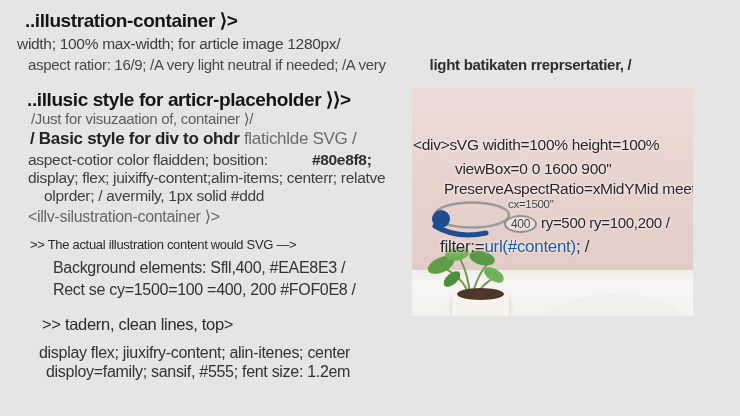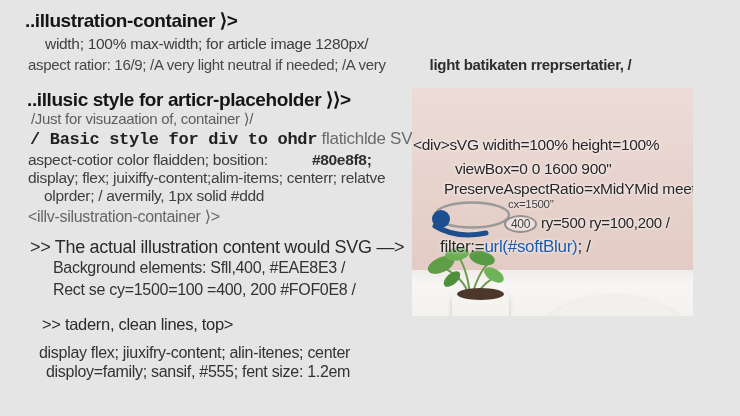--- a/index.html
+++ b/index.html
@@ -73,33 +73,33 @@
     padding:0 5px;font-size:12px;color:#3c3c3c;background:rgba(245,242,240,.4);
   }
   .diagram{position:absolute;left:10px;top:110px;}
 </style>
 </head>
 <body>
 
 <div class="canvas">
 
   <div class="ln h1" style="left:25px;top:9px;">..illustration-container ⟩&gt;</div>
-  <div class="ln body155" style="left:45px;top:35px;text-align:center;">width; 100% max-width; for article image 1280px/</div>
+  <div class="ln body155" style="left:17px;top:35px;text-align:center;">width; 100% max-width; for article image 1280px/</div>
   <div class="ln body15" style="left:28px;top:56px;"><span>aspect ratior: 16/9; /A very light neutral if needed; /A very </span><span class="semib">light batikaten rreprsertatier, /</span></div>
 
   <div class="ln h1" style="left:27px;top:88px;">..illusic style for articr-placeholder ⟩⟩&gt;</div>
   <div class="ln body15 muted" style="left:31px;top:110px;">/Just for visuzaation of, container ⟩/</div>
 
-  <div class="ln" style="left:30px;top:129px;font-size:17px;"><span style="font-weight:bold;color:#222;font-family:Liberation Mono, monospace;">/ Basic style for div to ohdr</span><span style="color:#6b6b6b;"> flatichlde SVG /</span></div>
+  <div class="ln" style="left:30px;top:129px;font-size:17px;"><span style="font-weight:bold;color:#222;">/ Basic style for div to ohdr</span><span style="color:#6b6b6b;"> flatichlde SVG /</span></div>
   <div class="ln body155" style="left:28px;top:151px;"><span>aspect-cotior color flaidden; bosition: </span><span class="semib">#80e8f8;</span></div>
   <div class="ln body155" style="left:28px;top:169px;">display; flex; juixiffy-content;alim-items; centerr; relatve</div>
   <div class="ln body155" style="left:44px;top:187px;">olprder; / avermily, 1px solid #ddd</div>
   <div class="ln" style="left:28px;top:207px;font-size:16px;color:#666;">&lt;illv-silustration-container ⟩&gt;</div>
 
-  <div class="ln" style="left:30px;top:237px;font-size:18px;color:#2b2b2b;">&gt;&gt; The actual illustration content would SVG  —&gt;</div>
+  <div class="ln" style="left:30px;top:237px;font-size:13px;color:#2b2b2b;">&gt;&gt; The actual illustration content would SVG  —&gt;</div>
   <div class="ln" style="left:53px;top:259px;font-size:16px;color:#333;">Background elements: Sfll,400, #EAE8E3 /</div>
   <div class="ln" style="left:53px;top:281px;font-size:16px;color:#333;">Rect se cy=1500=100 =400, 200 #FOF0E8 /</div>
 
   <div class="ln" style="left:30px;top:315px;font-size:16.5px;color:#2b2b2b;margin-left:12px;">&gt;&gt; tadern,  clean lines, top&gt;</div>
 
   <div class="ln" style="left:39px;top:344px;font-size:16px;color:#333;">display flex; jiuxifry-content; alin-itenes; center</div>
   <div class="ln" style="left:46px;top:363px;font-size:16px;color:#333;">disploy=family; sansif, #555; fent size: 1.2em</div>
 
   <div class="photo">
     <div class="table"></div>
@@ -135,16 +135,16 @@
 
     <div class="diagram">
       <svg width="112" height="44" viewBox="0 0 112 44">
         <ellipse cx="50" cy="17" rx="37" ry="12.5" fill="none" stroke="#9a9a9a" stroke-width="2.5"></ellipse>
         <circle cx="19" cy="21" r="9" fill="#1d4e90"></circle>
         <path d="M13 28 Q 34 41 64 35" stroke="#1d4e90" stroke-width="5" fill="none" stroke-linecap="round"></path>
       </svg>
     </div>
     <div class="ov" style="left:96px;top:110px;font-size:11.5px;color:#3f3f3f;">cx=1500"</div>
     <div class="ov" style="left:92px;top:126px;font-size:15px;"><span class="circ400">400</span> <span>ry=500 ry=100,200 /</span></div>
-    <div class="ov" style="left:28px;top:149px;font-size:17px;"><span>filter:=</span><span class="blue">url(#softBlur)</span><span>; /</span></div>
+    <div class="ov" style="left:28px;top:149px;font-size:17px;"><span>filter:=</span><span class="blue">url(#content)</span><span>; /</span></div>
   </div>
 
 </div>
 
 </body></html>

